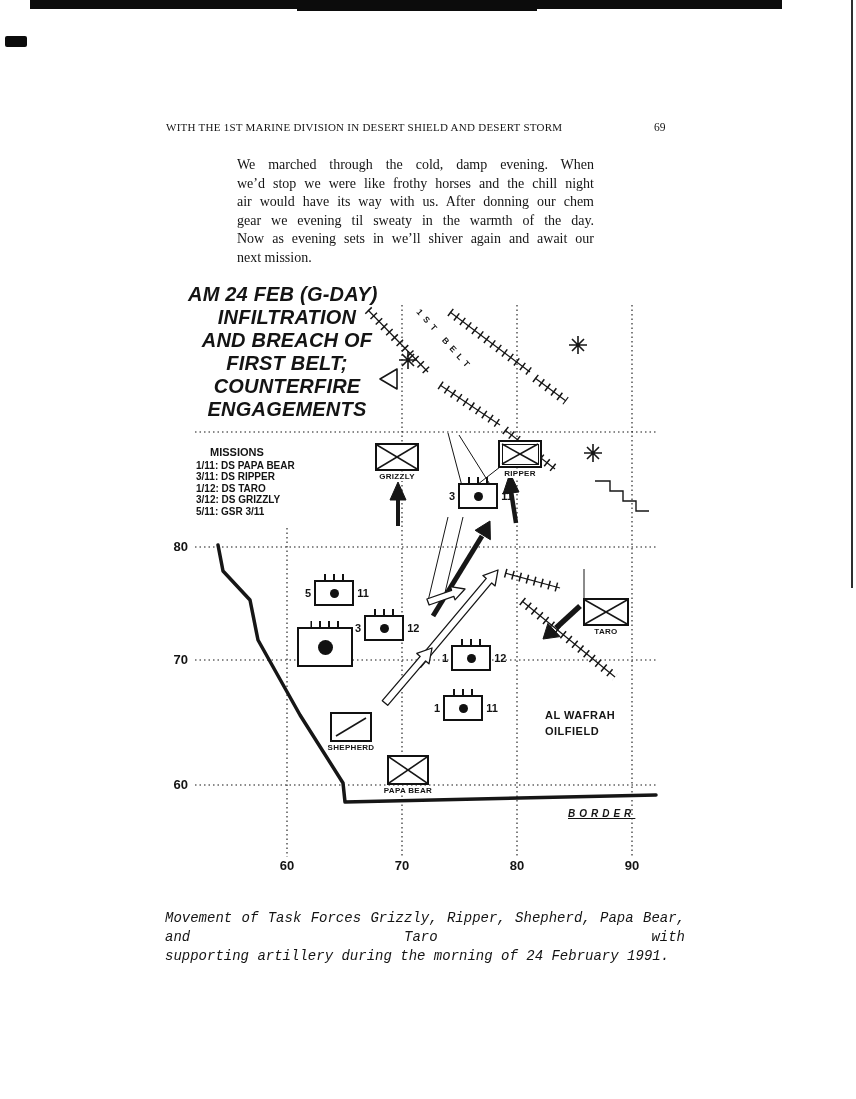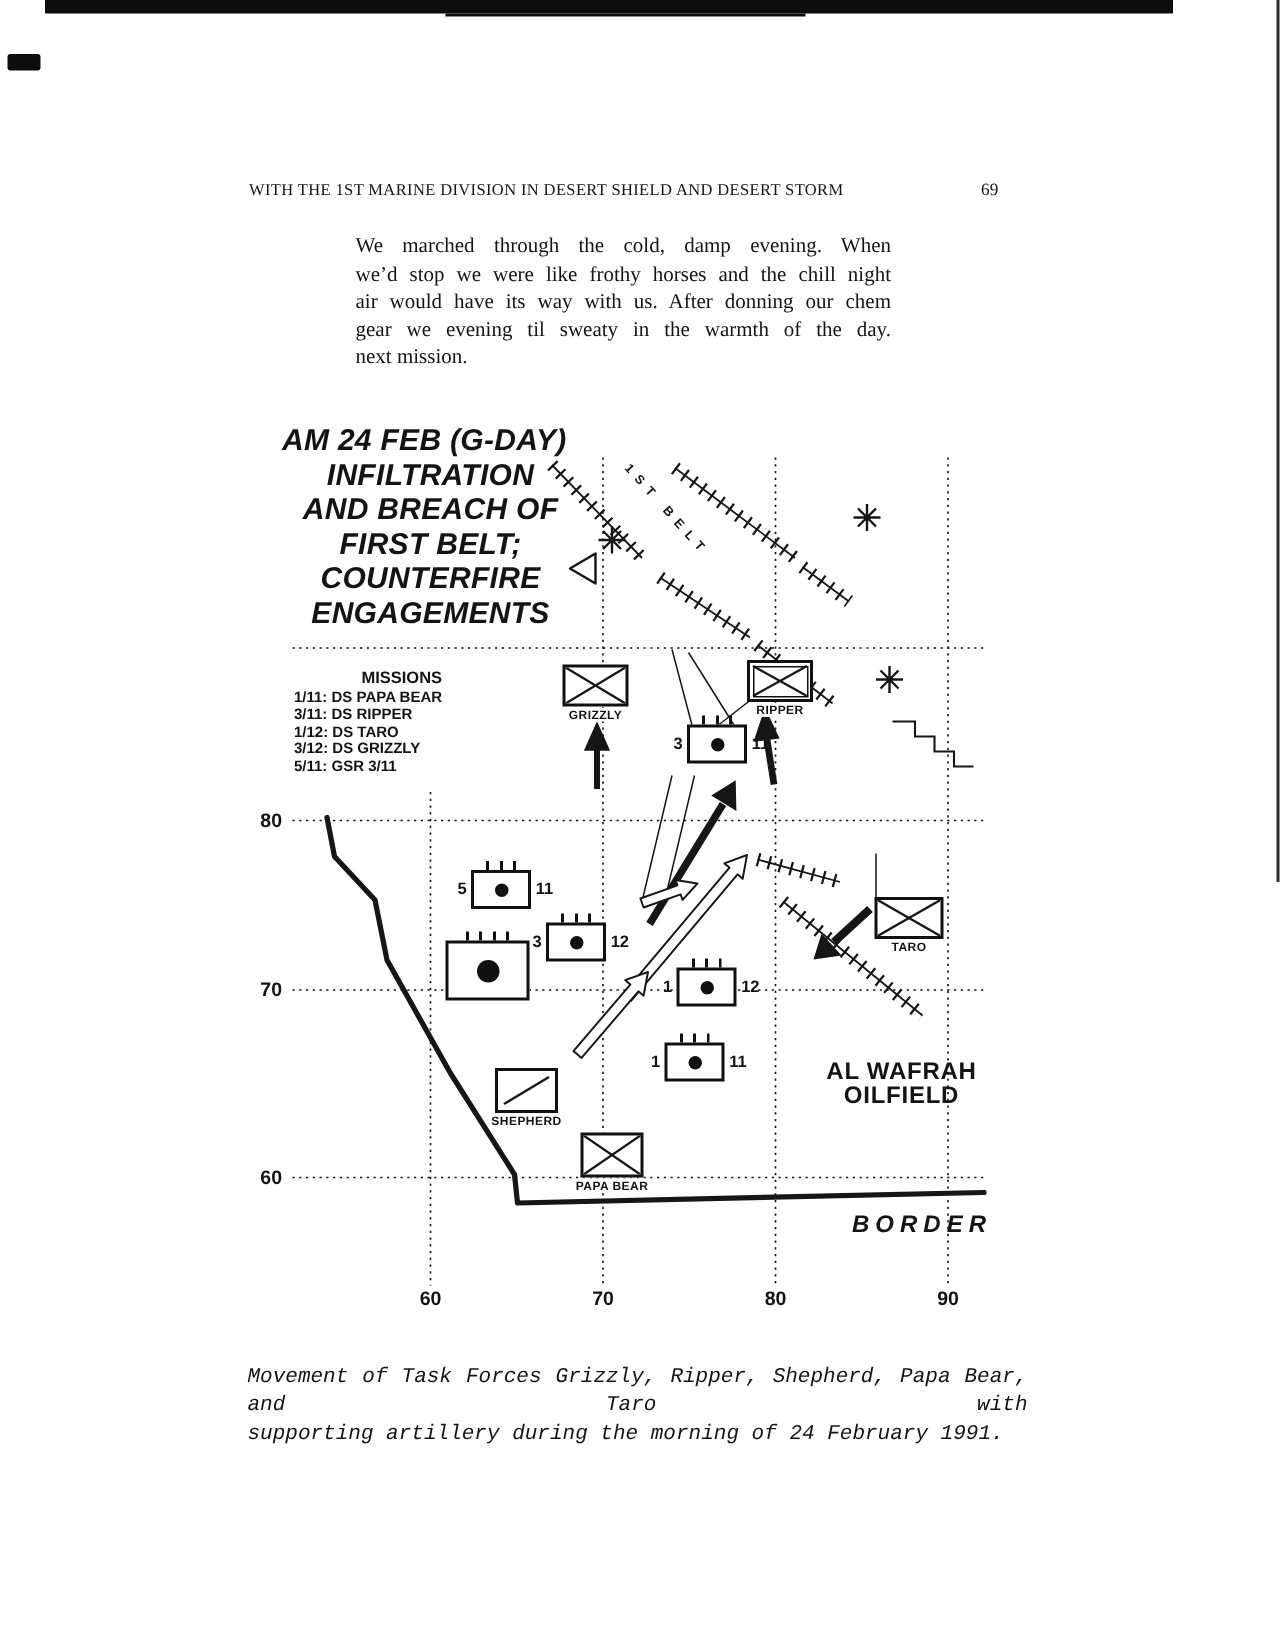--- a/index.html
+++ b/index.html
@@ -30,21 +30,21 @@
   .map-svg{position:absolute;left:0;top:0;width:500px;height:600px;}
 
   
   .map-title{position:absolute;left:20px;top:0;width:214px;font-weight:bold;font-style:italic;
     font-size:20px;line-height:23px;letter-spacing:.2px;}
   .mt-first{text-align:left;padding-left:8px;}
   .mt-c{text-align:center;}
 
   
   .missions{position:absolute;left:36px;top:164px;font-weight:bold;line-height:11.6px;font-size:10px;}
-  .m-head{font-size:11px;margin-left:26px;margin-bottom:1px;text-align:right;}
+  .m-head{font-size:11px;margin-left:14px;margin-bottom:1px;}
 
   
   .ylab{position:absolute;width:26px;text-align:right;font-weight:bold;font-size:13px;}
   .xlab{position:absolute;width:30px;text-align:center;font-weight:bold;font-size:13px;top:575px;}
 
   
   .belt-label{position:absolute;left:262px;top:24px;transform:rotate(48deg);transform-origin:left top;
     font-weight:bold;font-size:8.5px;letter-spacing:5px;white-space:nowrap;}
 
   
@@ -60,24 +60,24 @@
   .anum{font-weight:bold;font-size:11px;margin:0 3px;}
   .arty-box{position:relative;width:36px;height:22px;border:2px solid #111;background:#fff;}
   .arty-box::before{content:"";position:absolute;top:-8px;left:50%;transform:translateX(-50%);
     width:20px;height:6px;background:repeating-linear-gradient(90deg,#111 0 2px,transparent 2px 9px);}
   .arty-box::after{content:"";position:absolute;inset:0;margin:auto;width:9px;height:9px;border-radius:50%;background:#111;}
   .arty-box.big{width:52px;height:36px;}
   .arty-box.big::before{width:29px;}
   .arty-box.big::after{width:15px;height:15px;}
 
   
-  .oilfield{position:absolute;left:385px;top:424px;width:112px;text-align:center;
-    font-weight:bold;font-size:16px;line-height:16px;letter-spacing:.5px;}
+  .oilfield{position:absolute;left:385px;top:424px;width:112px;
+    font-weight:bold;font-size:11px;line-height:16px;letter-spacing:.5px;}
   .border-label{position:absolute;left:408px;top:525px;font-weight:bold;font-style:italic;
-    font-size:16px;letter-spacing:4px;white-space:nowrap;}
+    font-size:10px;letter-spacing:4px;white-space:nowrap;text-decoration:underline;}
 
   
   .caption{position:absolute;left:165px;top:909px;width:520px;font-family:Liberation Mono, monospace;
     font-style:italic;font-size:14px;line-height:19px;}
   .cap-1{text-align:justify;text-align-last:justify;}
 
   svg line, svg path, svg polyline, svg polygon{stroke:#161616;}
 </style>
 </head>
 <body>
@@ -88,20 +88,21 @@
 <div class="scan-edge"></div>
 
 <span class="running-title">WITH THE 1ST MARINE DIVISION IN DESERT SHIELD AND DESERT STORM</span>
 <span class="page-num">69</span>
 
 <div class="quote">
   <div class="qline">We marched through the cold, damp evening. When</div>
   <div class="qline">we’d stop we were like frothy horses and the chill night</div>
   <div class="qline">air would have its way with us. After donning our chem</div>
   <div class="qline">gear we evening til sweaty in the warmth of the day.</div>
+  <div class="qline">Now as evening sets in we’ll shiver again and await our</div>
   <div class="qline qlast">next mission.</div>
 </div>
 
 <div class="map">
 
   <svg class="map-svg" viewBox="0 0 500 600">
 
     <g fill="none" stroke-width="1.1" stroke-dasharray="1.5 3">
       <path d="M35 149 H496 M35 264 H496 M35 377 H496 M35 502 H496"></path>
       <path d="M127 245 V574 M242 22 V574 M357 22 V574 M472 22 V574"></path>

